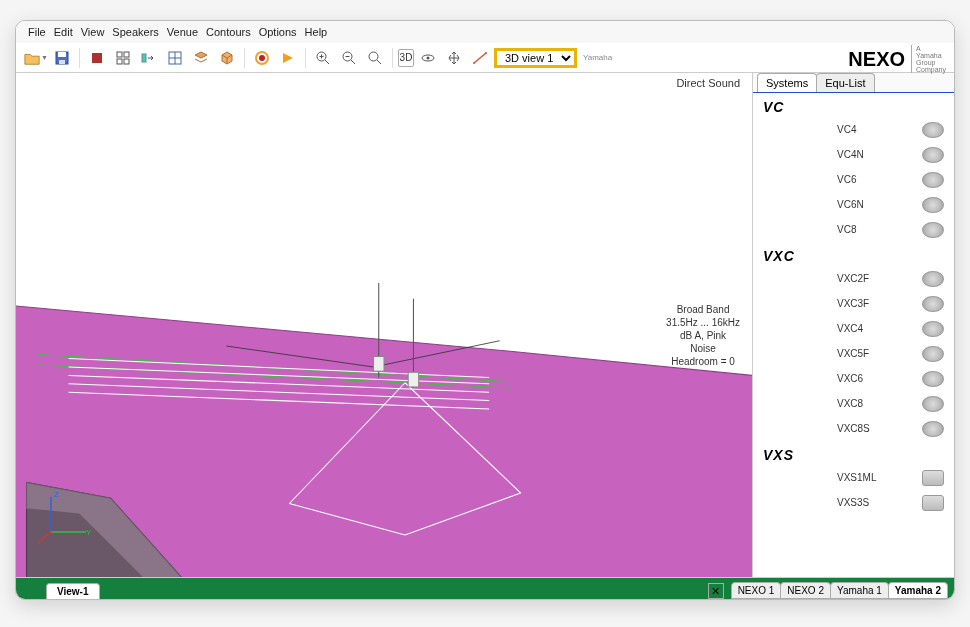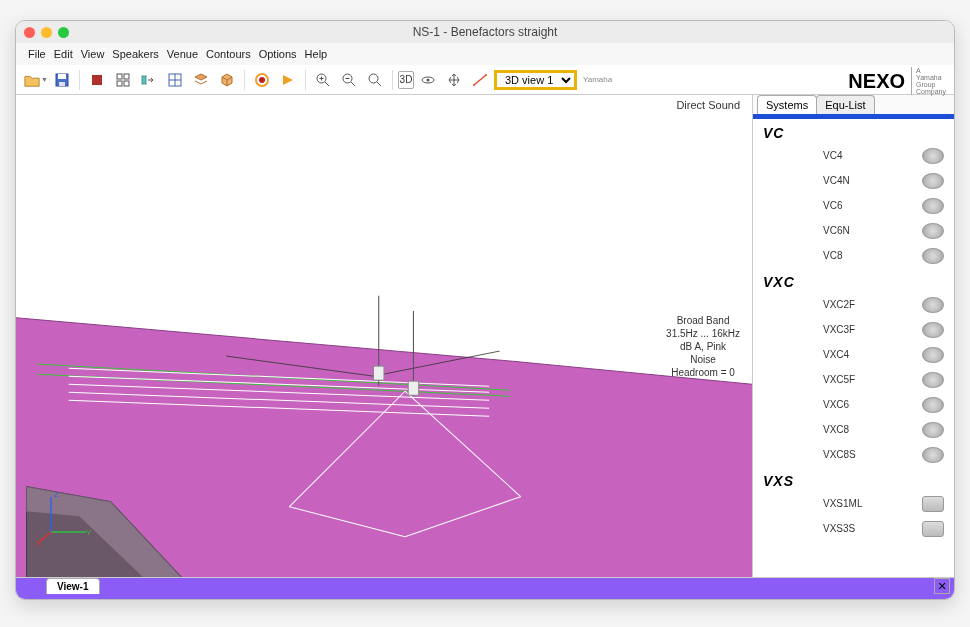--- a/index.html
+++ b/index.html
@@ -124,56 +124,56 @@
     background: #eee;
     margin-right: -1px;
     border-top-left-radius: 4px;
     border-top-right-radius: 4px;
     cursor: default;
   }
   .tab.active { background: #fff; color: #000; }
   .panel-body {
     flex: 1;
     background: #fff;
-    border-top: 5px solid #1d4ed8;
+    border-top: 1px solid #1d4ed8;
     overflow-y: auto;
     font-size: 10px;
   }
   .group-header {
     font-family: Arial Black, sans-serif;
     font-weight: 900;
     font-size: 14px;
     padding: 6px 10px 2px;
     letter-spacing: 1px;
     font-style: italic;
   }
   .model-row {
     display: flex;
     align-items: center;
     justify-content: space-between;
     padding: 2px 10px 2px 70px;
     height: 25px;
   }
-  .model-name { font-size: 10px; color: #333; }
+  .model-name { font-size: 10px; color: #333; margin-left: 14px; }
   .model-icon {
     width: 22px; height: 16px;
     background: radial-gradient(circle, #ddd 0%, #bbb 60%, #999 100%);
     border-radius: 50%;
     border: 1px solid #999;
   }
   .model-icon.rect {
     border-radius: 3px;
     background: linear-gradient(#ddd,#bbb);
   }
 
   .bottombar {
     height: 22px;
     display: flex;
-    align-items: flex-start;
-    background: #8b5cf6;
+    align-items: flex-end;
+    background: #15803d;
     border-top: 1px solid #ccc;
     font-size: 11px;
     position: relative;
   }
   .view-tab {
     margin-left: 30px;
     padding: 2px 10px;
     border: 1px solid #aaa;
     border-bottom: none;
     background: #fff;
@@ -205,28 +205,20 @@
     border-top-right-radius: 4px;
     cursor: default;
   }
   .btab.active { background: #fff; font-weight: bold; }
   .meter-label { font-size: 8px; color: #888; margin-left: 4px; }
 </style>
 </head>
 <body>
 
 <div class="window">
-  <div class="titlebar">
-    <div class="traffic">
-      <div class="tl red"></div>
-      <div class="tl yellow"></div>
-      <div class="tl green"></div>
-    </div>
-    <div class="titlebar-title">NS-1 - Benefactors straight</div>
-  </div>
 
   <div class="menubar">
     <span>File</span>
     <span>Edit</span>
     <span>View</span>
     <span>Speakers</span>
     <span>Venue</span>
     <span>Contours</span>
     <span>Options</span>
     <span>Help</span>
@@ -467,14 +459,20 @@
             <span class="model-name">VXS3S</span>
             <span class="model-icon rect"></span>
           </div>
         </div>
     </div>
   </div>
 
   <div class="bottombar">
     <div class="view-tab">View-1</div>
     <div class="close-x">✕</div>
+    <div class="bottomtabs" id="bottomtabs">
+        <div class="btab">NEXO 1</div>
+        <div class="btab">NEXO 2</div>
+        <div class="btab">Yamaha 1</div>
+        <div class="btab active">Yamaha 2</div>
+      </div>
   </div>
 </div>
 
 </body></html>

